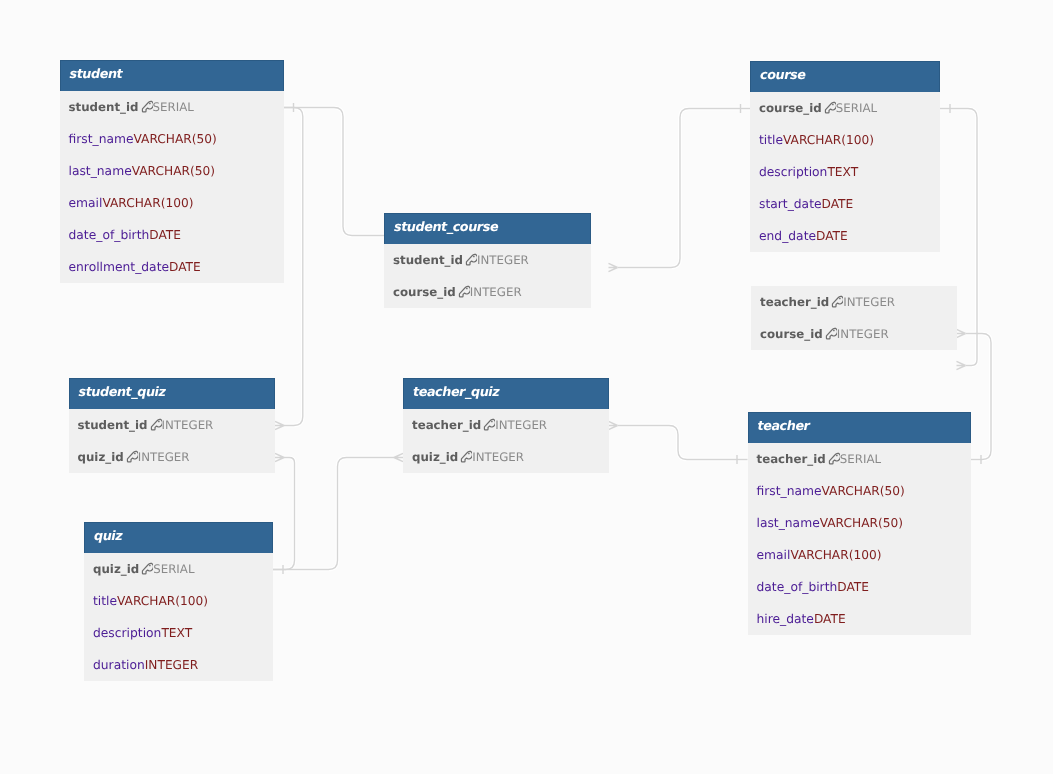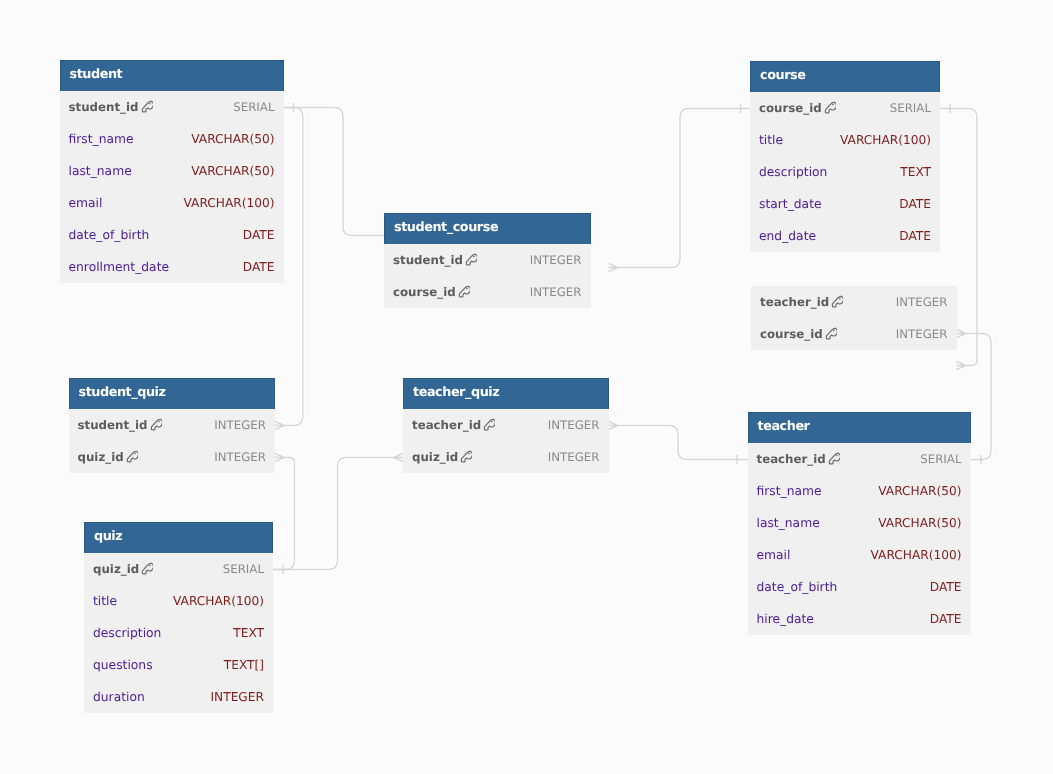--- a/index.html
+++ b/index.html
@@ -3,22 +3,22 @@
 <meta charset="utf-8">
 <title>ER Diagram</title>
 <style>
   html,body{margin:0;padding:0;}
   body{width:1053px;height:774px;background:#fbfbfb;font-family:"DejaVu Sans",sans-serif;overflow:hidden;position:relative;
        -webkit-font-smoothing:antialiased;text-rendering:geometricPrecision;}
   #canvas{position:absolute;left:0;top:0;width:1053px;height:774px;}
   svg.links{position:absolute;left:0;top:0;width:1053px;height:774px;pointer-events:none;}
   .tbl{position:absolute;box-sizing:border-box;background:#f0f0f0;}
   .tbl .hdr{box-sizing:border-box;height:31px;background:#326694;border:1px solid #2a5a84;border-bottom:none;color:#fff;font-weight:bold;font-size:12.8px;
-            display:flex;align-items:center;padding-left:9px;letter-spacing:-0.45px;padding-bottom:4px;}
-  .row{box-sizing:border-box;height:32px;display:flex;align-items:center;padding:0 9px 0 9px;justify-content:space-between;}
+            display:flex;align-items:center;padding-left:9px;letter-spacing:-0.45px;padding-bottom:4px;font-style:italic;}
+  .row{box-sizing:border-box;height:32px;display:flex;align-items:center;padding:0 9px 0 9px;}
   .fname{font-size:12.3px;color:#4c1d95;white-space:nowrap;display:flex;align-items:center;gap:2.1px;}
   .row.pk .fname{font-weight:bold;color:#5d5d5d;font-size:11.8px;}
   .ftype{font-size:12.2px;color:#7f1d1d;white-space:nowrap;}
   .row.pk .ftype{font-weight:normal;color:#8a8a8a;font-size:11.8px;}
   .keyicon{display:inline-block;width:12.0px;height:13.6px;line-height:0;}
   .logo{position:absolute;display:flex;align-items:center;gap:10px;}
   .logomark{width:34px;height:34px;line-height:0;}
   .logotext{font-size:18px;color:#2c64e3;letter-spacing:0px;line-height:1;}
 </style>
 </head>
@@ -319,25 +319,19 @@
           <span class="ftype">VARCHAR(100)</span>
         </div>
         <div class="row">
           <span class="fname">
             <span>description</span>
           </span>
           <span class="ftype">TEXT</span>
         </div>
         <div class="row">
           <span class="fname">
-            <span>questions</span>
-          </span>
-          <span class="ftype">TEXT[]</span>
-        </div>
-        <div class="row">
-          <span class="fname">
             <span>duration</span>
           </span>
           <span class="ftype">INTEGER</span>
         </div>
       </div>
     </div>
 </div>
 
 </body></html>

